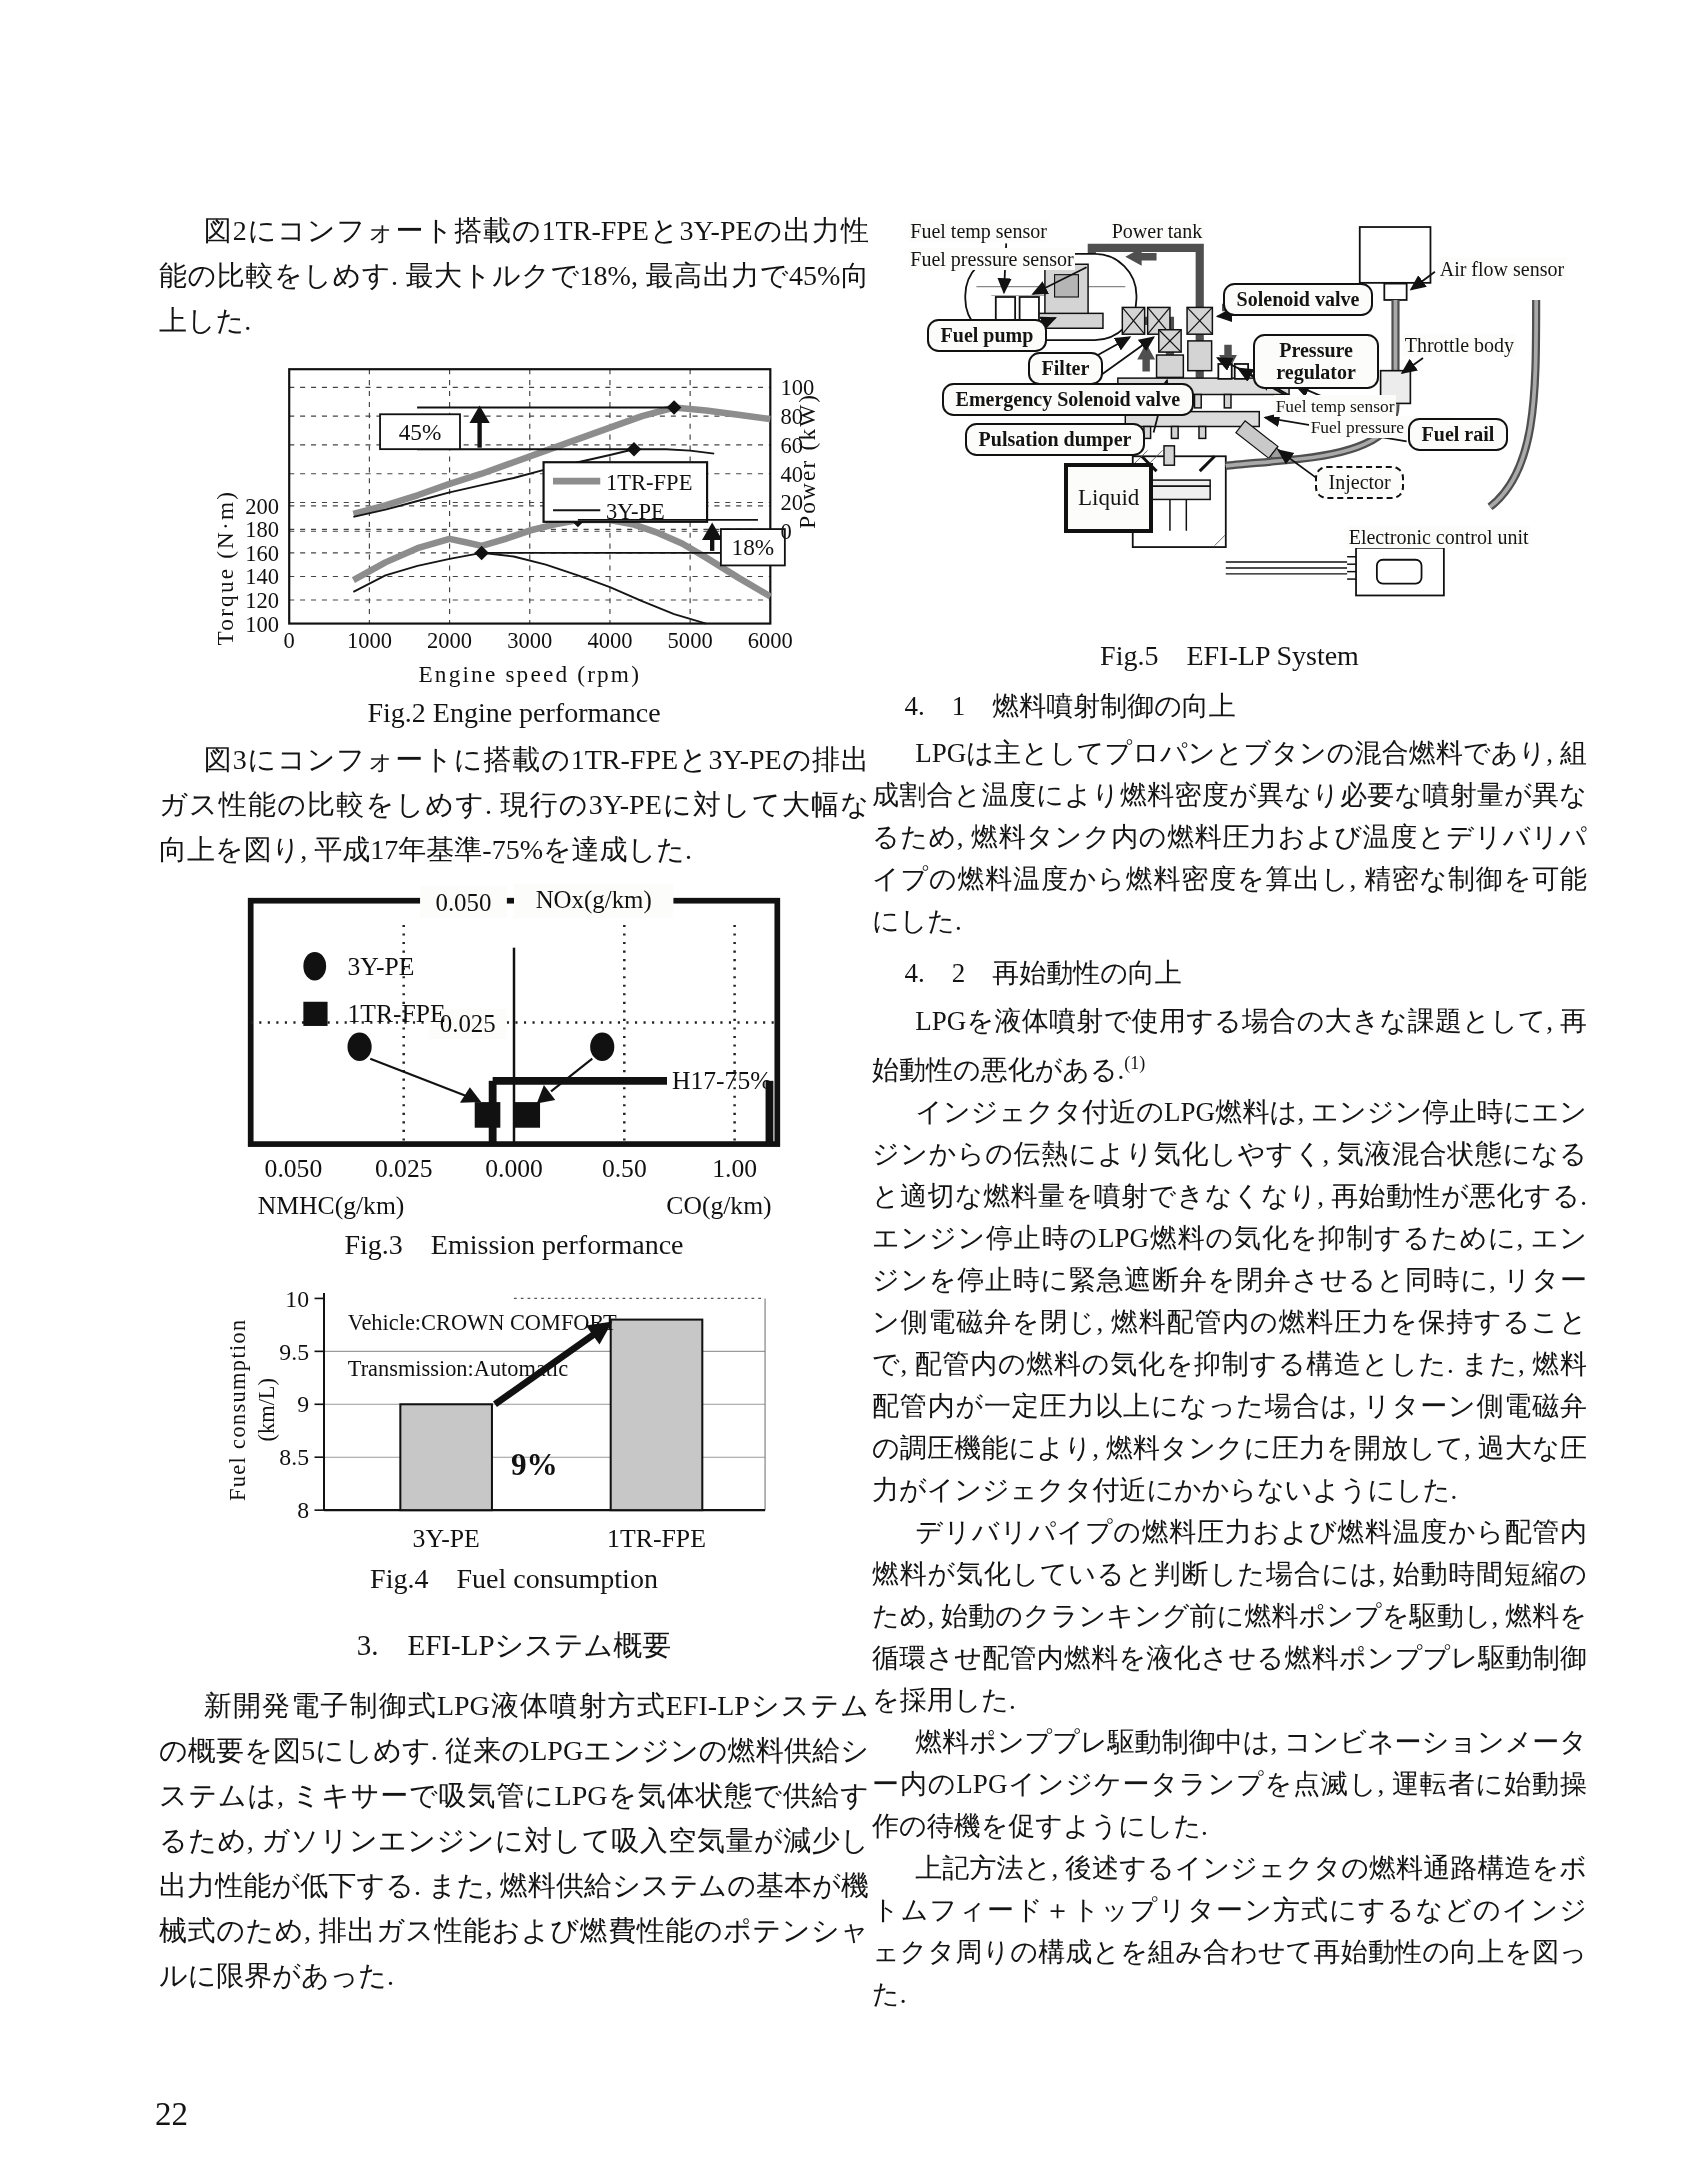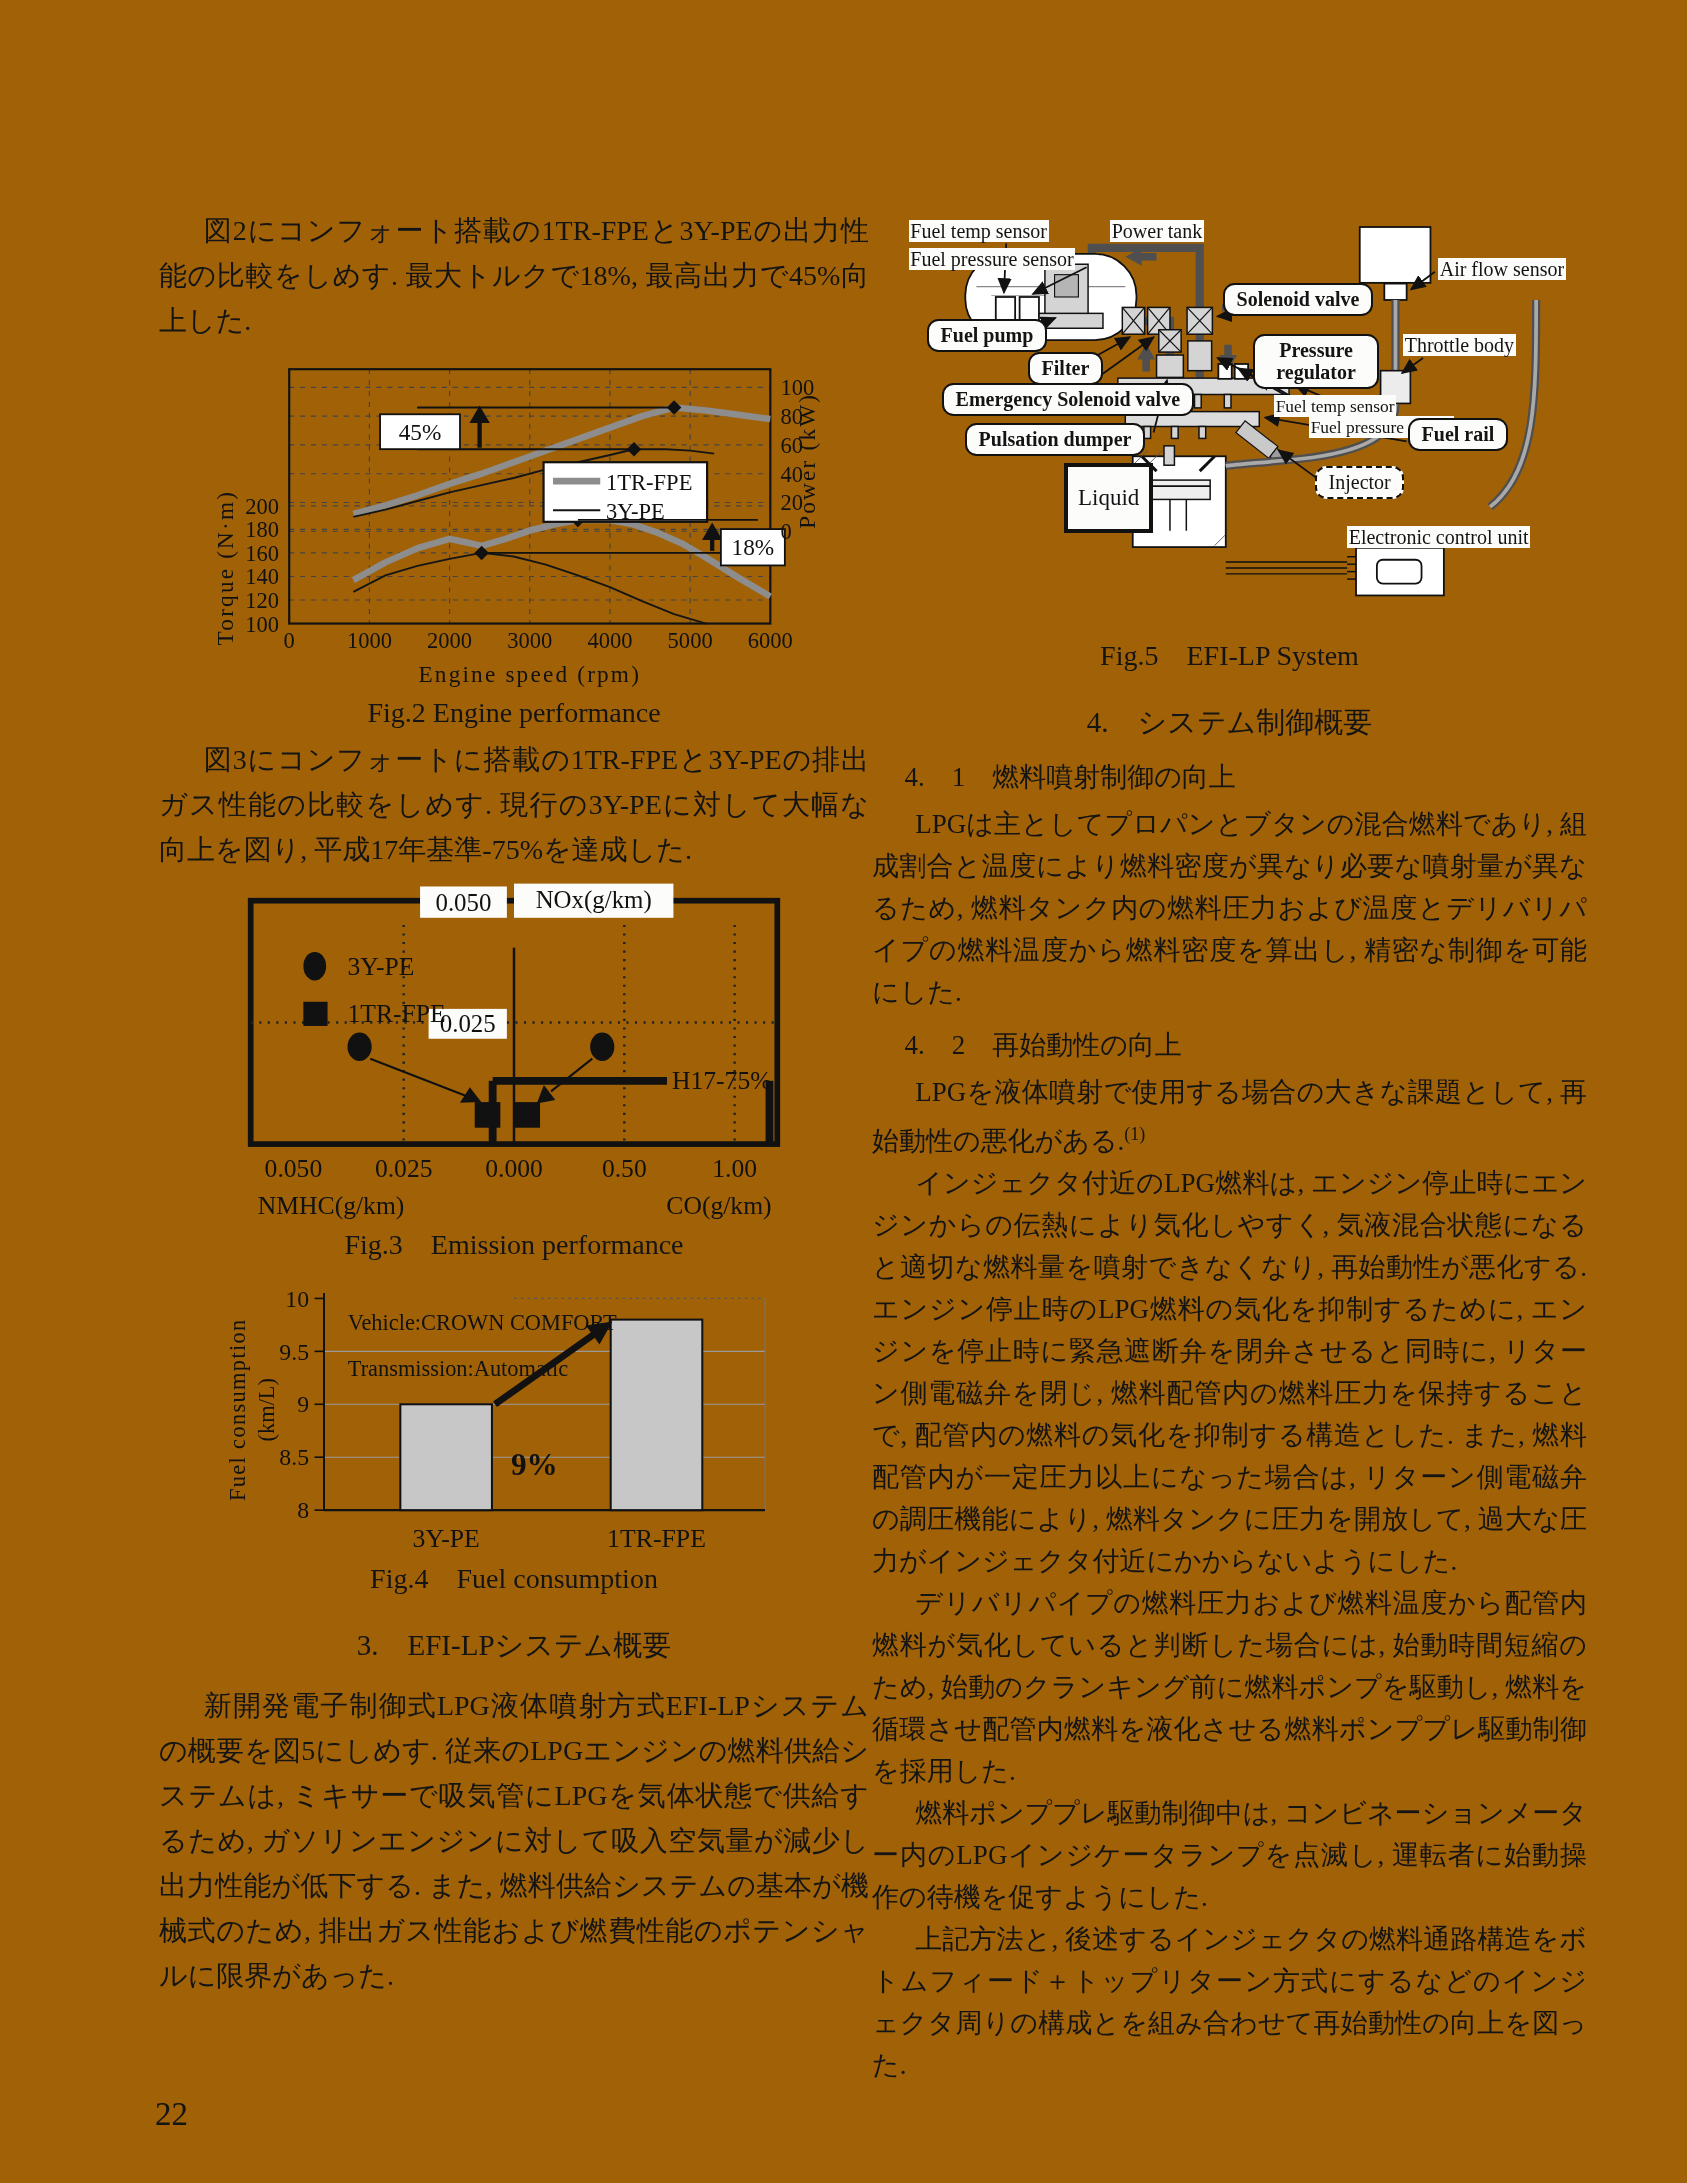--- a/index.html
+++ b/index.html
@@ -1,16 +1,16 @@
 <!DOCTYPE html>
 <html style="font-size:13.2px"><head>
 <meta charset="utf-8">
 <style>
   html,body{margin:0;padding:0;background:#e8e8e8;}
-  .page{position:relative;width:1687px;height:2183px;background:#a16207;overflow:hidden;
+  .page{position:relative;width:1687px;height:2183px;background:#ffffff;overflow:hidden;
         font-family:"Liberation Serif","DejaVu Serif",serif;color:#141414;}
   .col{position:absolute;top:208px;}
   .col-left{left:159px;width:710px;}
   .col-right{left:872px;width:715px;}
   p.body{font-size:28px;line-height:45px;text-align:justify;text-indent:1.6em;margin:0;}
   .col-right p.body{font-size:27px;line-height:42px;}
   p.noindent{text-indent:0;}
   .sec-heading{font-size:29px;text-align:center;margin:28px 0 16.5px 0;}
   .sub-heading{font-size:27px;margin:13.2px 0 8.3px 0;text-indent:1.2em;}
   .fig{text-align:center;margin:10px 0 5px 0;}
@@ -340,21 +340,20 @@
         <div class="lbl small" style="left:372px;top:177px;">Fuel temp sensor</div>
         <div class="lbl small" style="left:407px;top:198px;">Fuel pressure sensor</div>
         <div class="lbl boxed" style="left:506px;top:200px;">Fuel rail</div>
         <div class="lbl boldbox" style="left:162px;top:245px;">Liquid</div>
         <div class="lbl dashed" style="left:413px;top:248px;">Injector</div>
         <div class="lbl" style="left:445px;top:308px;">Electronic control unit</div>
       </div>
       <div class="caption">Fig.5　EFI-LP System</div>
     </div>
 
-    <div class="sec-heading">4.　システム制御概要</div>
     <div class="sub-heading">4.　1　燃料噴射制御の向上</div>
     <p class="body">LPGは主としてプロパンとブタンの混合燃料であり, 組成割合と温度により燃料密度が異なり必要な噴射量が異なるため, 燃料タンク内の燃料圧力および温度とデリバリパイプの燃料温度から燃料密度を算出し, 精密な制御を可能にした.</p>
     <div class="sub-heading">4.　2　再始動性の向上</div>
     <p class="body"><span>LPGを液体噴射で使用する場合の大きな課題として, 再始動性の悪化がある.</span><sup style="font-size:18px;">(1)</sup></p>
     <p class="body">インジェクタ付近のLPG燃料は, エンジン停止時にエンジンからの伝熱により気化しやすく, 気液混合状態になると適切な燃料量を噴射できなくなり, 再始動性が悪化する. エンジン停止時のLPG燃料の気化を抑制するために, エンジンを停止時に緊急遮断弁を閉弁させると同時に, リターン側電磁弁を閉じ, 燃料配管内の燃料圧力を保持することで, 配管内の燃料の気化を抑制する構造とした. また, 燃料配管内が一定圧力以上になった場合は, リターン側電磁弁の調圧機能により, 燃料タンクに圧力を開放して, 過大な圧力がインジェクタ付近にかからないようにした.</p>
     <p class="body">デリバリパイプの燃料圧力および燃料温度から配管内燃料が気化していると判断した場合には, 始動時間短縮のため, 始動のクランキング前に燃料ポンプを駆動し, 燃料を循環させ配管内燃料を液化させる燃料ポンププレ駆動制御を採用した.</p>
     <p class="body">燃料ポンププレ駆動制御中は, コンビネーションメーター内のLPGインジケータランプを点滅し, 運転者に始動操作の待機を促すようにした.</p>
     <p class="body">上記方法と, 後述するインジェクタの燃料通路構造をボトムフィード＋トップリターン方式にするなどのインジェクタ周りの構成とを組み合わせて再始動性の向上を図った.</p>
   </div>
 

